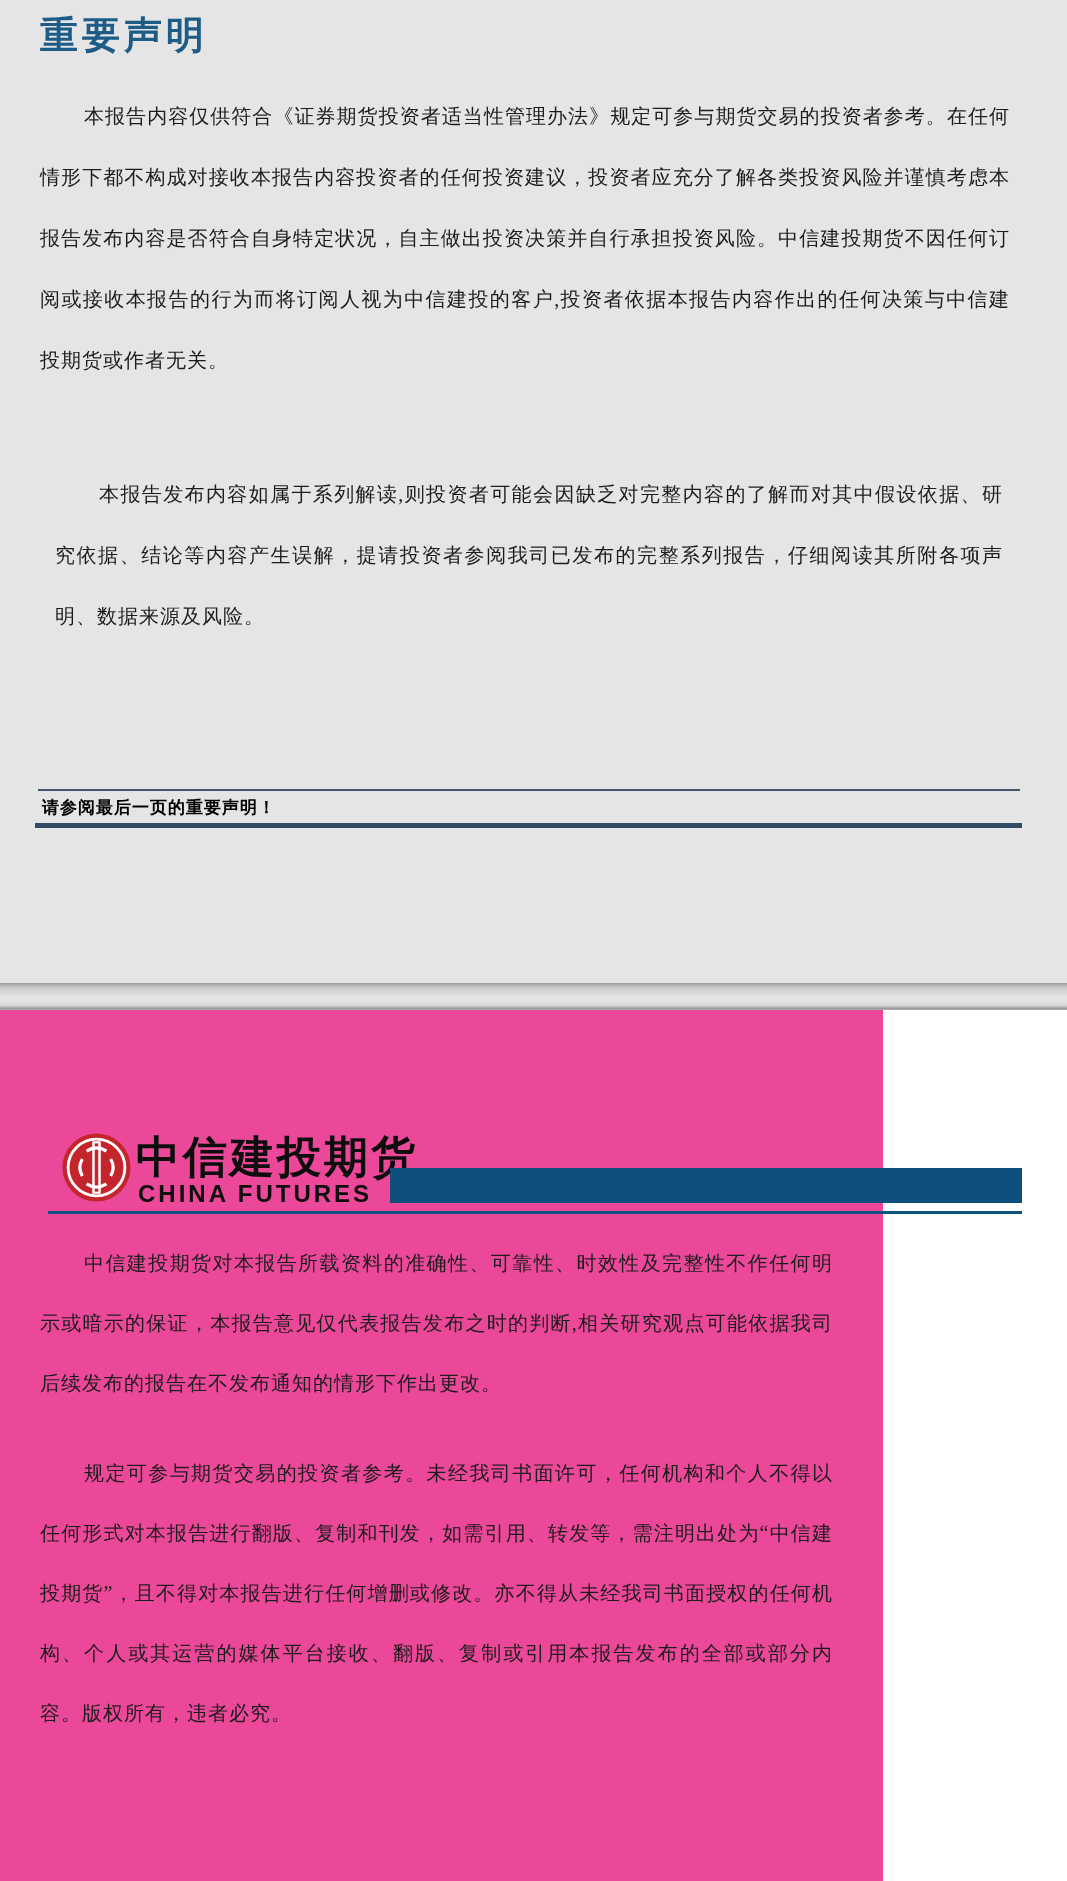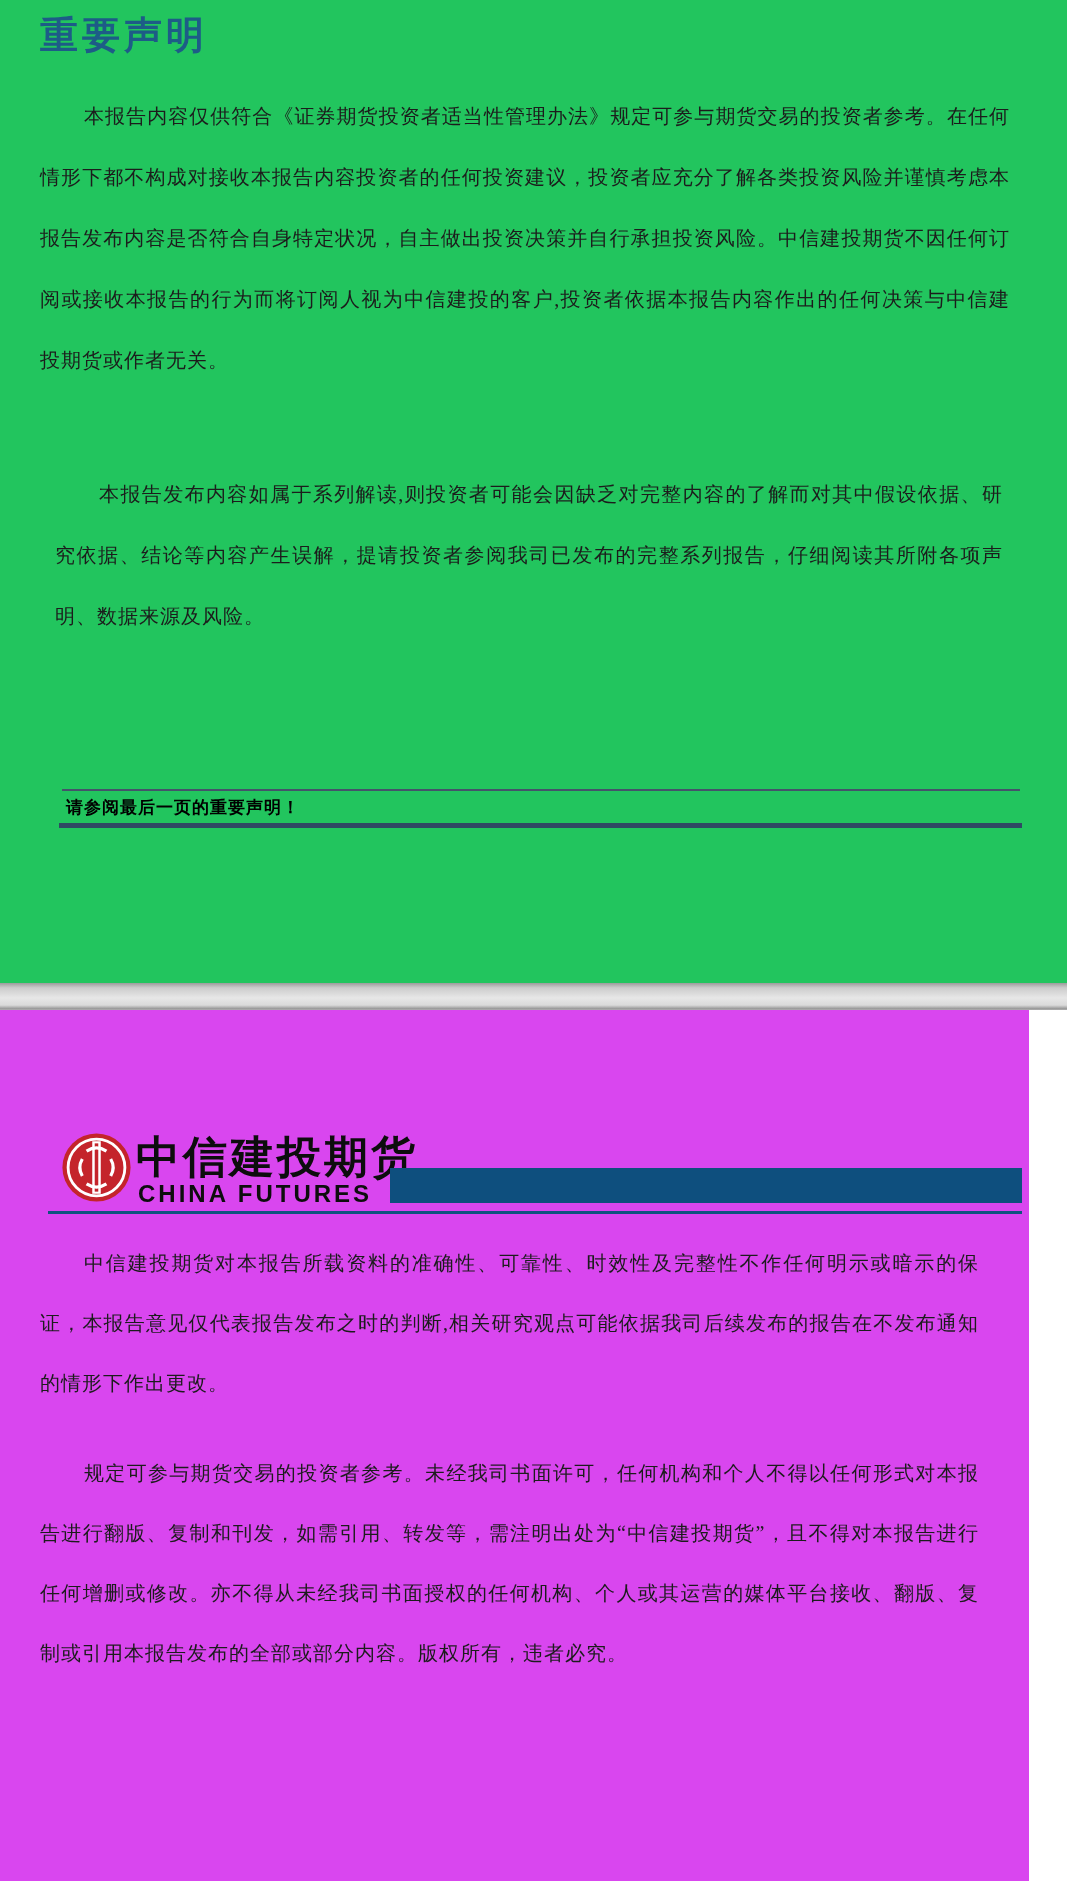--- a/index.html
+++ b/index.html
@@ -4,51 +4,51 @@
 <style>
   * { margin:0; padding:0; box-sizing:border-box; }
   html,body { background:#ffffff; }
   body {
     width:1067px; height:1881px; position:relative; overflow:hidden;
     font-family:"Liberation Serif","DejaVu Serif",serif; color:#1e1e1e;
     -webkit-font-smoothing:antialiased;
   }
 
   
-  .page1 { position:relative; width:1067px; height:983px; background:#22c55e; }
+  .page1 { position:relative; width:1067px; height:983px; background:#e5e5e5; }
 
   .doc-title {
     position:absolute; left:40px; top:10px;
     font-size:38px; font-weight:bold; letter-spacing:4px;
     color:#1d5c87; font-family:"DejaVu Serif","Liberation Serif",serif;
   }
 
   .para {
     font-size:20px; line-height:61px; letter-spacing:1px;
     text-align:justify; color:#1c1c1c; text-indent:2.2em;
   }
   .p1-a { position:absolute; left:40px; right:57px; top:86px; }
   .p1-b { position:absolute; left:55px; right:64px; top:464px; }
 
-  .footer { position:absolute; left:0; right:0; top:789px;padding-left:24px; }
+  .footer { position:absolute; left:0; right:0; top:789px; }
   .rule-thin { margin:0 47px 0 38px; border-top:2px solid #44546a; }
   .footer-note {
     margin:5px 0 4px 42px; font-size:17px; font-weight:bold; color:#000;
     font-family:"Liberation Sans","DejaVu Sans",sans-serif; letter-spacing:1px;
   }
   .rule-thick { margin:0 45px 0 35px; height:5px; background:#2f4a63; }
 
   
   .page-gap {
     position:absolute; left:0; top:983px; width:1067px; height:27px;
     background:linear-gradient(to bottom,#9c9c9c 0%,#cccccc 18%,#e7e7e7 55%,#dadada 82%,#8f8f8f 97%,#cfcfcf 100%);
   }
 
   
-  .page2 { position:absolute; left:0; top:1010px; width:1029px; height:871px; background:#d946ef; }
+  .page2 { position:absolute; left:0; top:1010px; width:883px; height:871px; background:#ec4899; }
 
   .citic-logo { position:absolute; left:61px; top:122px; width:71px; height:71px; }
 
   .logo-cn {
     position:absolute; left:136px; top:124px;
     font-size:44px; font-weight:bold; color:#0d0d0d; letter-spacing:3px;
     font-family:"Liberation Sans","DejaVu Sans",sans-serif; line-height:1.05;
   }
   .logo-en {
     position:absolute; left:138px; top:170px;

